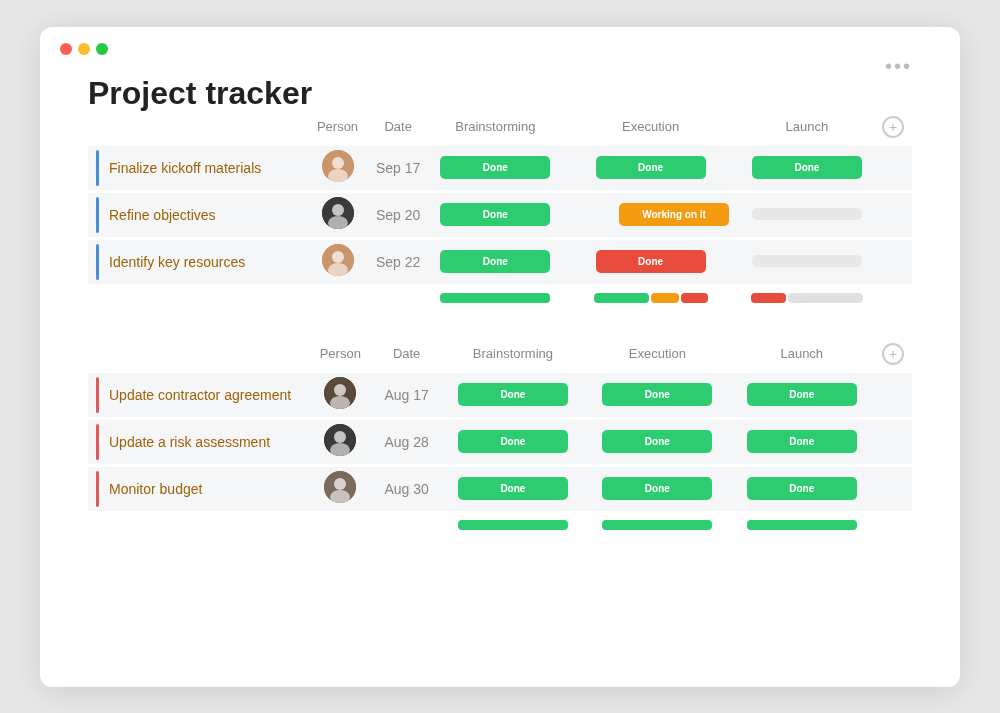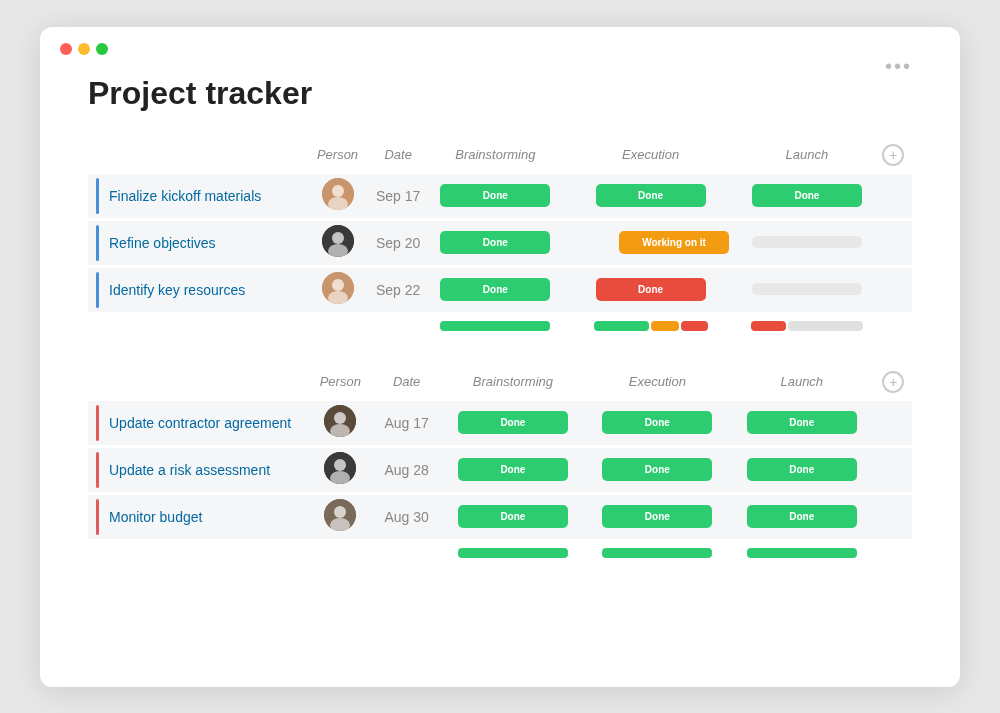--- a/index.html
+++ b/index.html
@@ -27,21 +27,20 @@
     }
     .dot { width: 12px; height: 12px; border-radius: 50%; margin-right: 6px; }
     .dot-red { background: #ff5f57; }
     .dot-yellow { background: #febc2e; }
     .dot-green { background: #28c840; }
     .content { padding: 20px 48px 0 48px; }
     .page-title {
       font-size: 32px;
       font-weight: 700;
       color: #222;
-      margin-bottom: 28px;
     }
     .more-btn {
       position: absolute;
       top: 28px;
       right: 48px;
       font-size: 20px;
       color: #bbb;
       cursor: pointer;
       letter-spacing: 2px;
     }
@@ -53,21 +52,20 @@
     }
     .section-title.blue { color: #4a90d9; }
     .section-title.red { color: #e05c5c; }
     .table { width: 100%; border-collapse: collapse; }
     .table th {
       font-size: 13px;
       color: #888;
       font-weight: 400;
       padding: 4px 8px 8px 8px;
       text-align: center;
-      font-style: italic;
     }
     .table th.task-col { text-align: left; }
     .table td {
       padding: 4px 8px;
       font-size: 14px;
       vertical-align: middle;
     }
     .table tr.data-row td {
       background: #f5f6f7;
       border-bottom: 3px solid #fff;
@@ -81,21 +79,21 @@
       width: 3px;
       height: 36px;
       border-radius: 2px;
       margin-right: 10px;
       flex-shrink: 0;
     }
     .task-bar.blue { background: #4a90d9; }
     .task-bar.red { background: #e05c5c; }
     .task-name {
       font-size: 14px;
-      color: #0369a1;
+      color: #a16207;
     }
     .person-cell { text-align: center; }
     .avatar {
       width: 32px;
       height: 32px;
       border-radius: 50%;
       display: inline-flex;
       align-items: center;
       justify-content: center;
       font-size: 16px;

